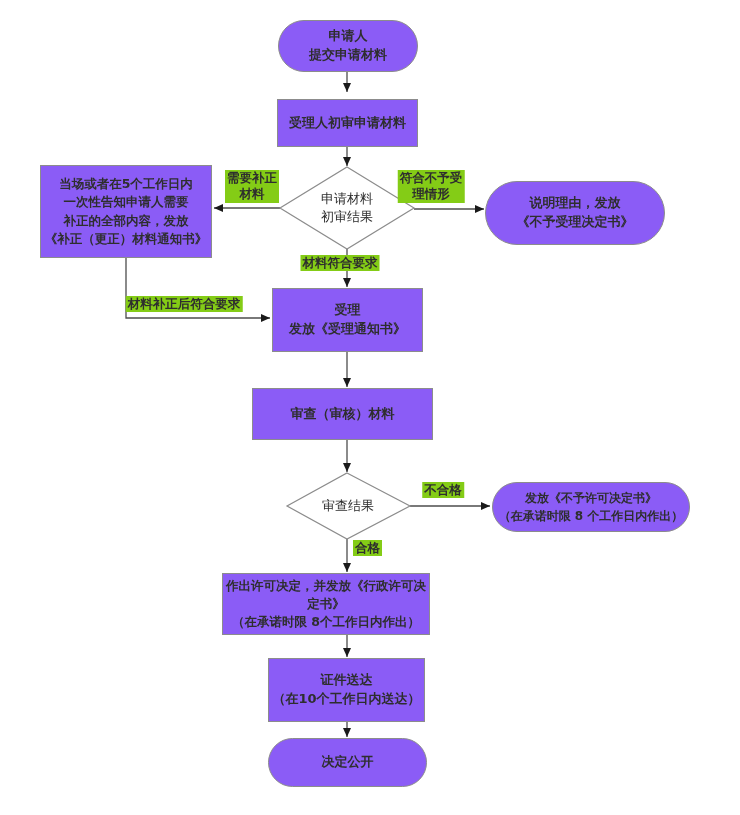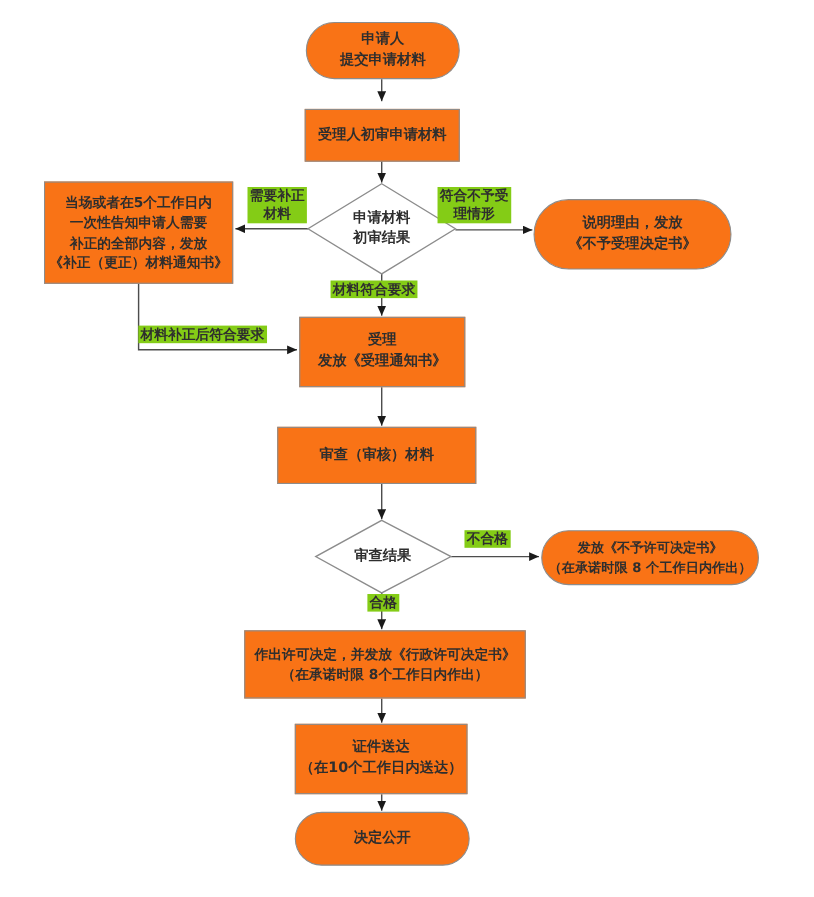--- a/index.html
+++ b/index.html
@@ -8,32 +8,32 @@
     width:740px; height:815px;
     background:#ffffff;
     font-family:"DejaVu Sans", sans-serif;
     color:#2e2e2e;
     overflow:hidden;
   }
   .layer { position:absolute; left:0; top:0; }
   .node {
     position:absolute;
     box-sizing:border-box;
-    background:#f97316;
+    background:#8b5cf6;
     border:1px solid #8c8c8c;
     display:flex; align-items:center; justify-content:center;
     font-size:13px; line-height:1.45; font-weight:600;
     text-align:center;
   }
   .node .txt { white-space:pre-line; display:block; width:100%; }
   .stadium { border-radius:999px; }
   .diamond-label {
     position:absolute;
     display:flex; align-items:center; justify-content:center;
-    font-size:13px; line-height:1.4; font-weight:700;
+    font-size:13px; line-height:1.4; font-weight:400;
     text-align:center; white-space:pre-line;
   }
   .f12  { font-size:12.5px; }
   .f115 { font-size:12px; line-height:1.5; }
   .edge-label {
     position:absolute;
     font-size:12.5px; line-height:1.3; font-weight:600;
     text-align:center; white-space:pre-line;
     background:#84cc16; padding:0 2px;
   }
@@ -106,21 +106,21 @@
     <span class="txt">审查（审核）材料</span>
   </div>
 
   <div class="diamond-label" style="left:298px; top:497px; width:100px; height:18px;">审查结果</div>
 
   <div class="node stadium f115" style="left:492px; top:482px; width:198px; height:50px;">
     <span class="txt">发放《不予许可决定书》
 （在承诺时限 8 个工作日内作出）</span>
   </div>
 
-  <div class="node f12" style="left:222px; top:573px; width:256px; height:62px;">
+  <div class="node f12" style="left:222px; top:573px; width:208px; height:62px;">
     <span class="txt">作出许可决定，并发放《行政许可决定书》
 （在承诺时限 8个工作日内作出）</span>
   </div>
 
   <div class="node" style="left:268px; top:658px; width:157px; height:64px;">
     <span class="txt">证件送达
 （在10个工作日内送达）</span>
   </div>
 
   <div class="node stadium" style="left:268px; top:738px; width:159px; height:49px;">
@@ -132,15 +132,15 @@
 
   <div class="edge-label center-x" style="left:431px; top:170px;">符合不予受
 理情形</div>
 
   <div class="edge-label center-x" style="left:340px; top:255px;">材料符合要求</div>
 
   <div class="edge-label center-x" style="left:184px; top:296px;">材料补正后符合要求</div>
 
   <div class="edge-label center-x" style="left:443px; top:482px;">不合格</div>
 
-  <div class="edge-label" style="left:334px; top:540px;">合格</div>
+  <div class="edge-label" style="left:353px; top:540px;">合格</div>
 
 </div>
 
 </body></html>

